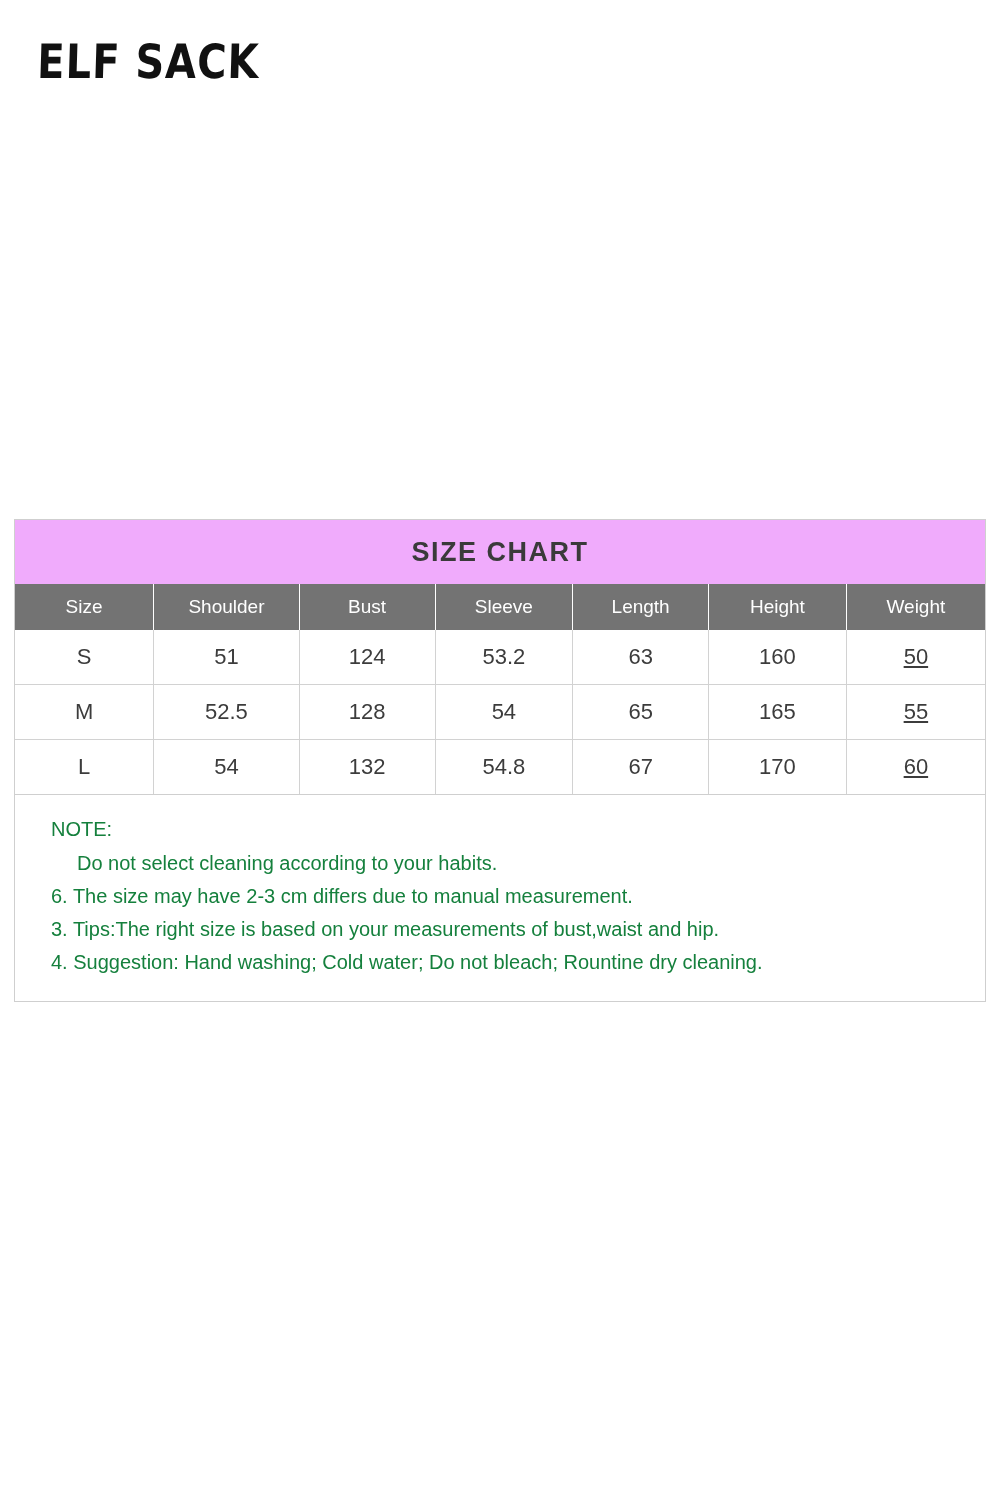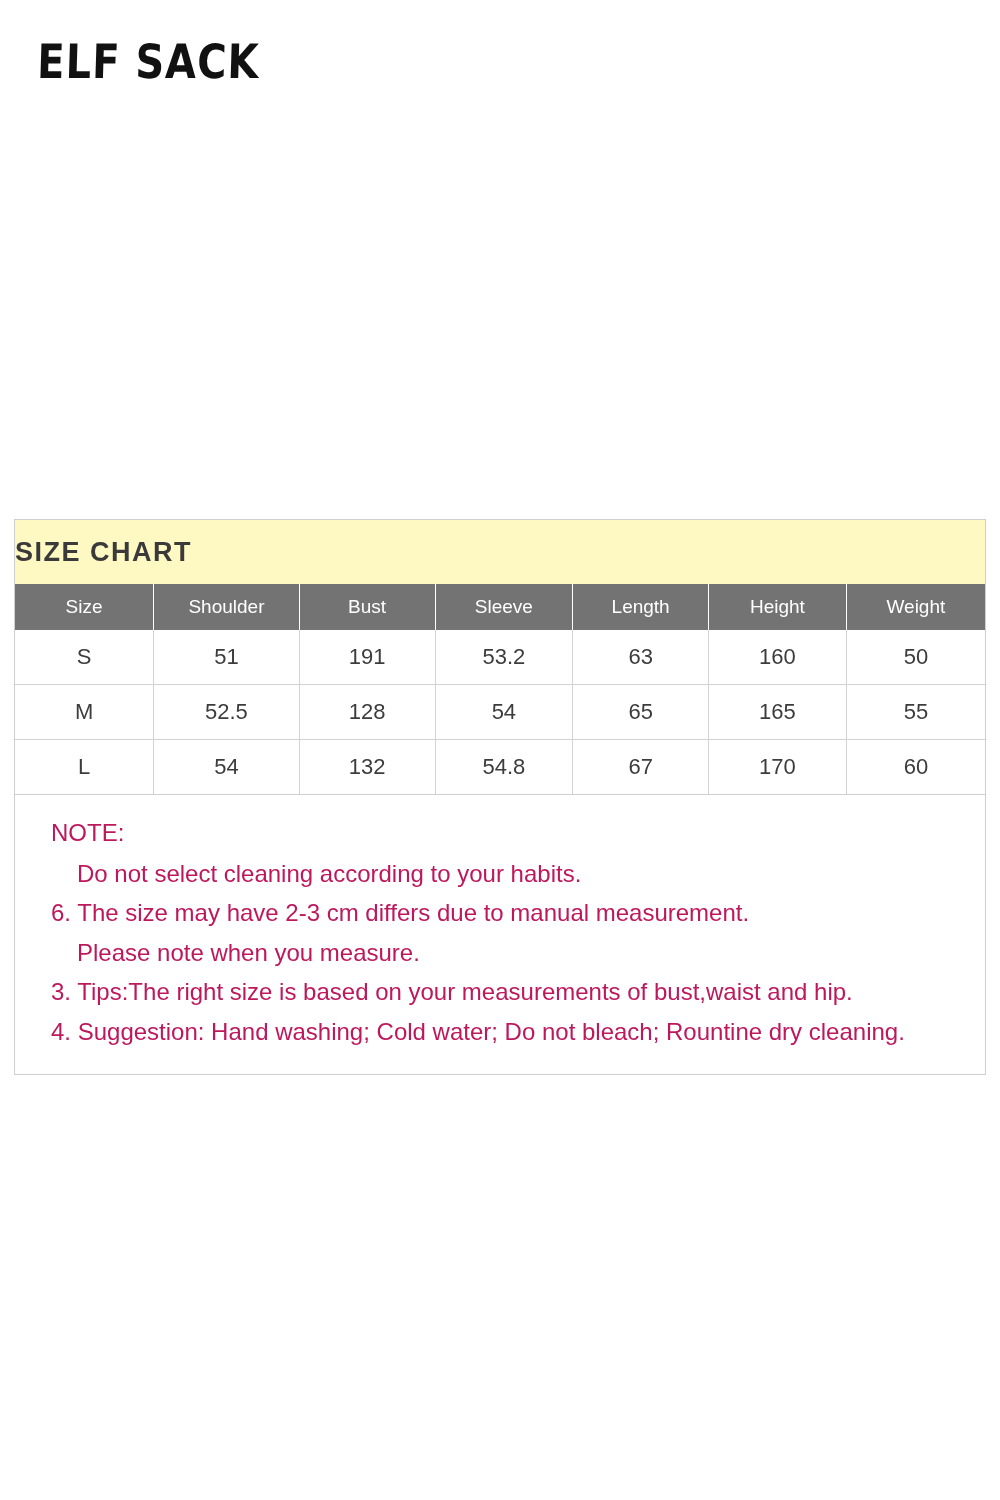--- a/index.html
+++ b/index.html
@@ -37,21 +37,22 @@
     position: absolute;
     left: 14px;
     top: 519px;
     width: 972px;
     border: 1px solid #cfcfcf;
     box-sizing: border-box;
     background: #ffffff;
   }
 
   .chart-title {
-    background: #fef9c3;
+    background: #f0abfc;
+    text-align: center;
     font-size: 27px;
     font-weight: bold;
     letter-spacing: 1.5px;
     color: #3a3a3a;
     padding: 17px 0 16px 0;
   }
 
   table.size-table {
     width: 100%;
     border-collapse: collapse;
@@ -76,40 +77,41 @@
     font-size: 22px;
     color: #3c3c3c;
     text-align: center;
     padding: 14px 0;
     border-right: 1px solid #d2d2d2;
     border-bottom: 1px solid #d2d2d2;
     background: #ffffff;
   }
   table.size-table td:last-child {
     border-right: none;
+    text-decoration: underline;
   }
   table.size-table tr:last-child td {
     border-bottom: 1px solid #cfcfcf;
   }
 
   
   .col-size    { width: 14.3%; }
   .col-shoulder{ width: 15.0%; }
   .col-bust    { width: 14.0%; }
   .col-sleeve  { width: 14.2%; }
   .col-length  { width: 14.0%; }
   .col-height  { width: 14.2%; }
   .col-weight  { width: 14.3%; }
 
   
   .note {
     padding: 18px 26px 22px 36px;
-    font-size: 24px;
+    font-size: 20px;
     line-height: 1.65;
-    color: #be185d;
+    color: #15803d;
   }
   .note .note-head {
     margin-bottom: 1px;
   }
   .note .note-line {
     white-space: pre;
   }
   .note .indent {
     padding-left: 26px;
   }
@@ -141,21 +143,21 @@
         <th>Sleeve</th>
         <th>Length</th>
         <th>Height</th>
         <th>Weight</th>
       </tr>
     </thead>
     <tbody>
       <tr>
         <td>S</td>
         <td>51</td>
-        <td>191</td>
+        <td>124</td>
         <td>53.2</td>
         <td>63</td>
         <td>160</td>
         <td>50</td>
       </tr>
       <tr>
         <td>M</td>
         <td>52.5</td>
         <td>128</td>
         <td>54</td>
@@ -172,18 +174,17 @@
         <td>170</td>
         <td>60</td>
       </tr>
     </tbody>
   </table>
 
   <div class="note">
     <div class="note-head">NOTE:</div>
     <div class="note-line indent">Do not select cleaning according to your habits.</div>
     <div class="note-line">6. The size may have 2-3 cm differs due to manual measurement.</div>
-    <div class="note-line indent">Please note when you measure.</div>
     <div class="note-line">3. Tips:The right size is based on your measurements of bust,waist and hip.</div>
     <div class="note-line">4. Suggestion: Hand washing; Cold water; Do not bleach; Rountine dry cleaning.</div>
   </div>
 
 </div>
 
 </body></html>

